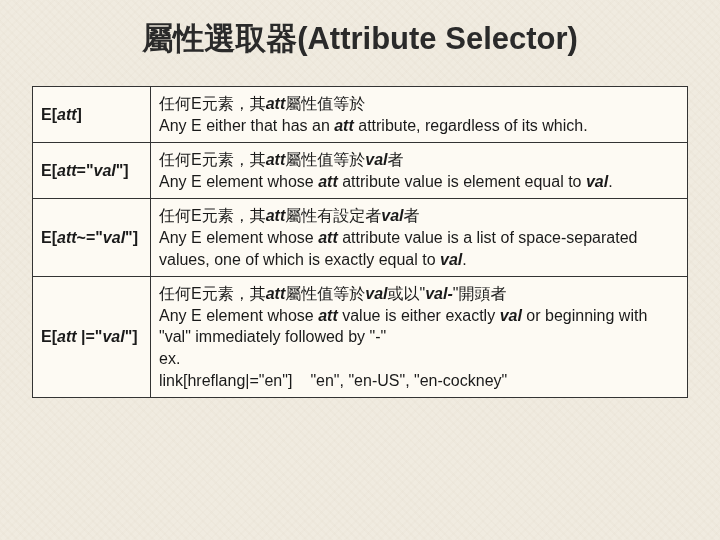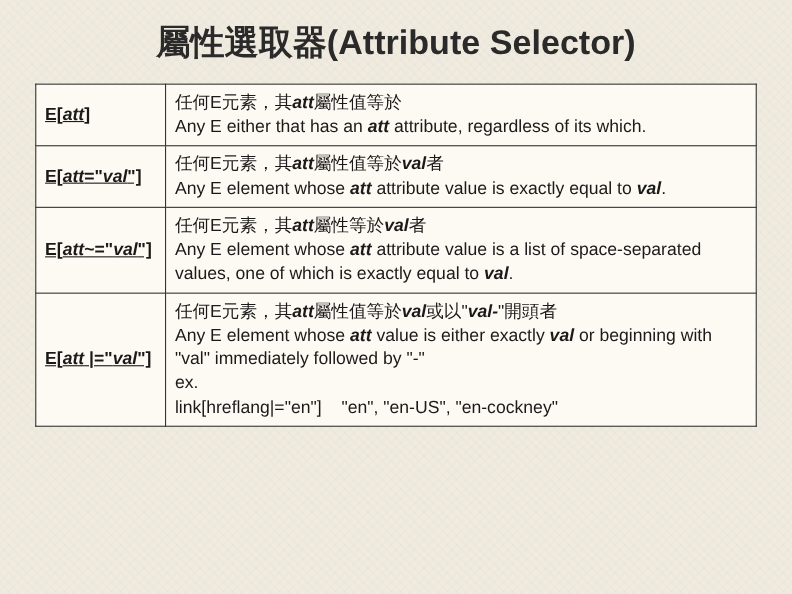--- a/index.html
+++ b/index.html
@@ -23,41 +23,40 @@
   .slide {
     position: relative;
     padding: 18px 32px 20px 32px;
     height: 100%;
   }
   h1.title {
     font-size: 31px;
     font-weight: bold;
     color: #2a2a2a;
     text-align: center;
-    margin-bottom: 16px;
+    margin-bottom: 26px;
     letter-spacing: 0px;
   }
   table.sel {
     width: 100%;
     border-collapse: collapse;
     background: #fdfaf3;
     font-size: 16px;
     line-height: 1.35;
   }
   table.sel td {
     border: 1px solid #333;
     padding: 6px 8px 6px 8px;
     vertical-align: middle;
     color: #1a1a1a;
   }
   table.sel td.c0 {
     width: 118px;
     font-weight: bold;
     white-space: nowrap;
-    text-decoration: underline;
   }
   .bi { font-weight: bold; font-style: italic; }
   .en { }
   .gap { display: inline-block; width: 18px; }
 </style>
 </head>
 <body>
 
 <div class="slide">
   <h1 class="title">屬性選取器(Attribute Selector)</h1>
@@ -74,30 +73,30 @@
         <span class="en">Any E either that has an </span><span class="bi">att</span><span class="en"> attribute, regardless of its which.</span>
       </td>
     </tr>
 
     <tr>
       <td class="c0">
         <span>E[</span><span class="bi">att</span><span>="</span><span class="bi">val</span><span>"]</span>
       </td>
       <td>
         <span>任何E元素，其</span><span class="bi">att</span><span>屬性值等於</span><span class="bi">val</span><span>者</span><br>
-        <span class="en">Any E element whose </span><span class="bi">att</span><span class="en"> attribute value is exactly equal to </span><span class="bi">val</span><span class="en">.</span>
+        <span class="en">Any E element whose </span><span class="bi">att</span><span class="en"> attribute value is element equal to </span><span class="bi">val</span><span class="en">.</span>
       </td>
     </tr>
 
     <tr>
       <td class="c0">
         <span>E[</span><span class="bi">att</span><span>~="</span><span class="bi">val</span><span>"]</span>
       </td>
       <td>
-        <span>任何E元素，其</span><span class="bi">att</span><span>屬性等於</span><span class="bi">val</span><span>者</span><br>
+        <span>任何E元素，其</span><span class="bi">att</span><span>屬性有設定者</span><span class="bi">val</span><span>者</span><br>
         <span class="en">Any E element whose </span><span class="bi">att</span><span class="en"> attribute value is a list of space-separated values, one of which is exactly equal to </span><span class="bi">val</span><span class="en">.</span>
       </td>
     </tr>
 
     <tr>
       <td class="c0">
         <span>E[</span><span class="bi">att</span><span> |="</span><span class="bi">val</span><span>"]</span>
       </td>
       <td>
         <span>任何E元素，其</span><span class="bi">att</span><span>屬性值等於</span><span class="bi">val</span><span>或以"</span><span class="bi">val-</span><span>"開頭者</span><br>

